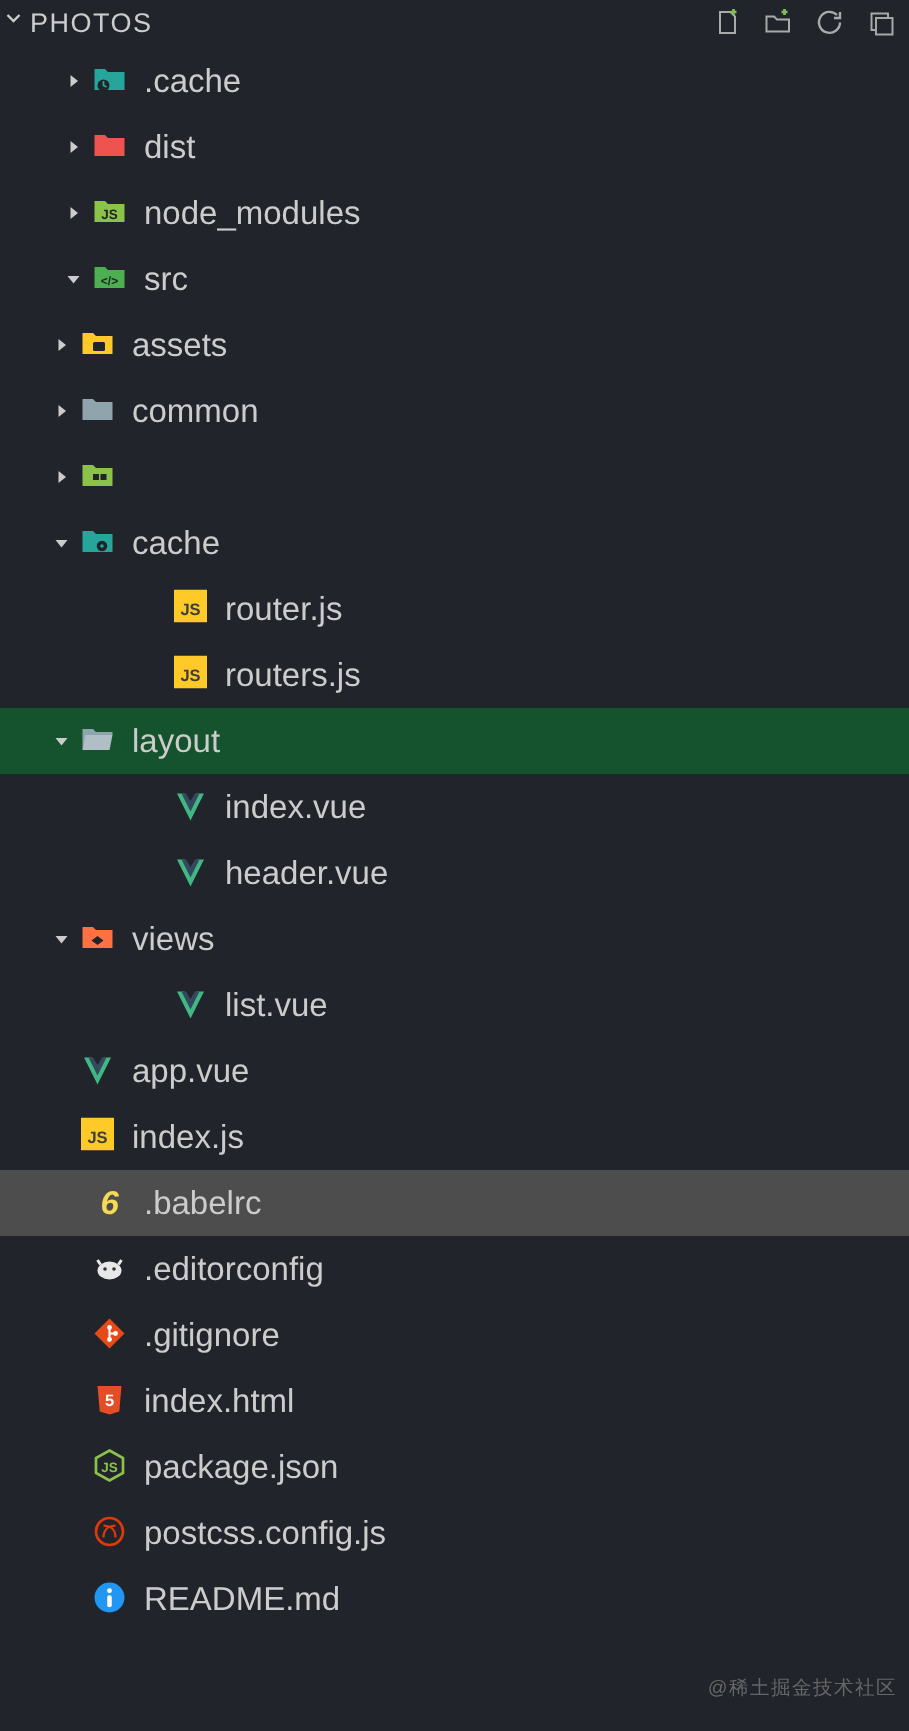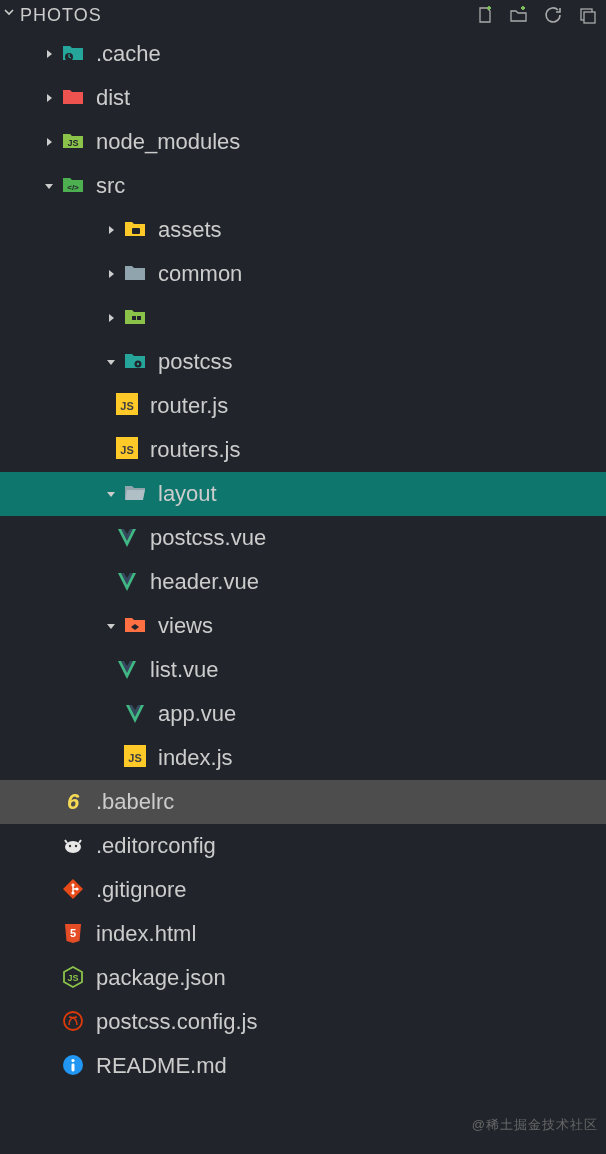--- a/index.html
+++ b/index.html
@@ -28,39 +28,39 @@
   .tree { padding-top: 2px; }
   .row {
     display: flex;
     align-items: center;
     height: 44px;
     padding-left: 10px;
     white-space: nowrap;
     cursor: pointer;
   }
   .row.selected { background: #4d4d4d; }
-  .row.selected-dark { background: #0f766e; }
+  .row.selected-dark { background: #14532d; }
   .arrow {
     width: 14px; height:14px;
     display:inline-flex; align-items:center; justify-content:center;
     margin-right: 4px;
     color: #cccccc;
     flex-shrink:0;
   }
   .arrow.hidden { visibility: hidden; }
   .icon {
     width: 26px; height: 26px;
     display:inline-flex; align-items:flex-start; justify-content:center;
     margin-right: 10px;
     flex-shrink:0;
   }
   .label { color: #cccccc; font-size: 22px; }
   .header .label { letter-spacing: 1px; font-size: 18px; }
   .indent-1 { padding-left: 42px; }
-  .indent-2 { padding-left: 104px; }
+  .indent-2 { padding-left: 34px; }
   .indent-3 { padding-left: 96px; }
   .watermark {
     position: absolute;
     right: 8px;
     bottom: 20px;
     color: #666;
     font-size: 13px;
     letter-spacing: 1px;
   }
   svg { display:block; }
@@ -209,21 +209,21 @@
           <path d="M1 3l4 5 4-5z" fill="#ccc"></path>
         </svg>
       </span>
       <span class="icon">
         <svg width="24" height="24" viewBox="0 0 24 24">
           <path d="M2 5h7l2 2h11v12H2z" fill="#26a69a"></path>
           <circle cx="15" cy="15" r="3.5" fill="#21252b"></circle>
           <circle cx="15" cy="15" r="1.2" fill="#26a69a"></circle>
         </svg>
       </span>
-      <span class="label">postcss</span>
+      <span class="label">cache</span>
     </div>
     <div class="row indent-3">
       <span class="arrow hidden"></span>
       <span class="icon">
         <svg width="22" height="22" viewBox="0 0 22 22">
           <rect width="22" height="22" fill="#ffca28"></rect>
           <text x="11" y="17" font-size="11" font-weight="bold" text-anchor="middle" fill="#3e3e3e">JS</text>
         </svg>
       </span>
       <span class="label">router.js</span>
@@ -253,21 +253,21 @@
       <span class="label">layout</span>
     </div>
     <div class="row indent-3">
       <span class="arrow hidden"></span>
       <span class="icon">
         <svg width="24" height="24" viewBox="0 0 24 24">
           <path d="M3 4h5l4 7 4-7h5L12 22z" fill="#41b883"></path>
           <path d="M6 4h3l3 5 3-5h3L12 16z" fill="#35495e"></path>
         </svg>
       </span>
-      <span class="label">postcss.vue</span>
+      <span class="label">index.vue</span>
     </div>
     <div class="row indent-3">
       <span class="arrow hidden"></span>
       <span class="icon">
         <svg width="24" height="24" viewBox="0 0 24 24">
           <path d="M3 4h5l4 7 4-7h5L12 22z" fill="#41b883"></path>
           <path d="M6 4h3l3 5 3-5h3L12 16z" fill="#35495e"></path>
         </svg>
       </span>
       <span class="label">header.vue</span>

